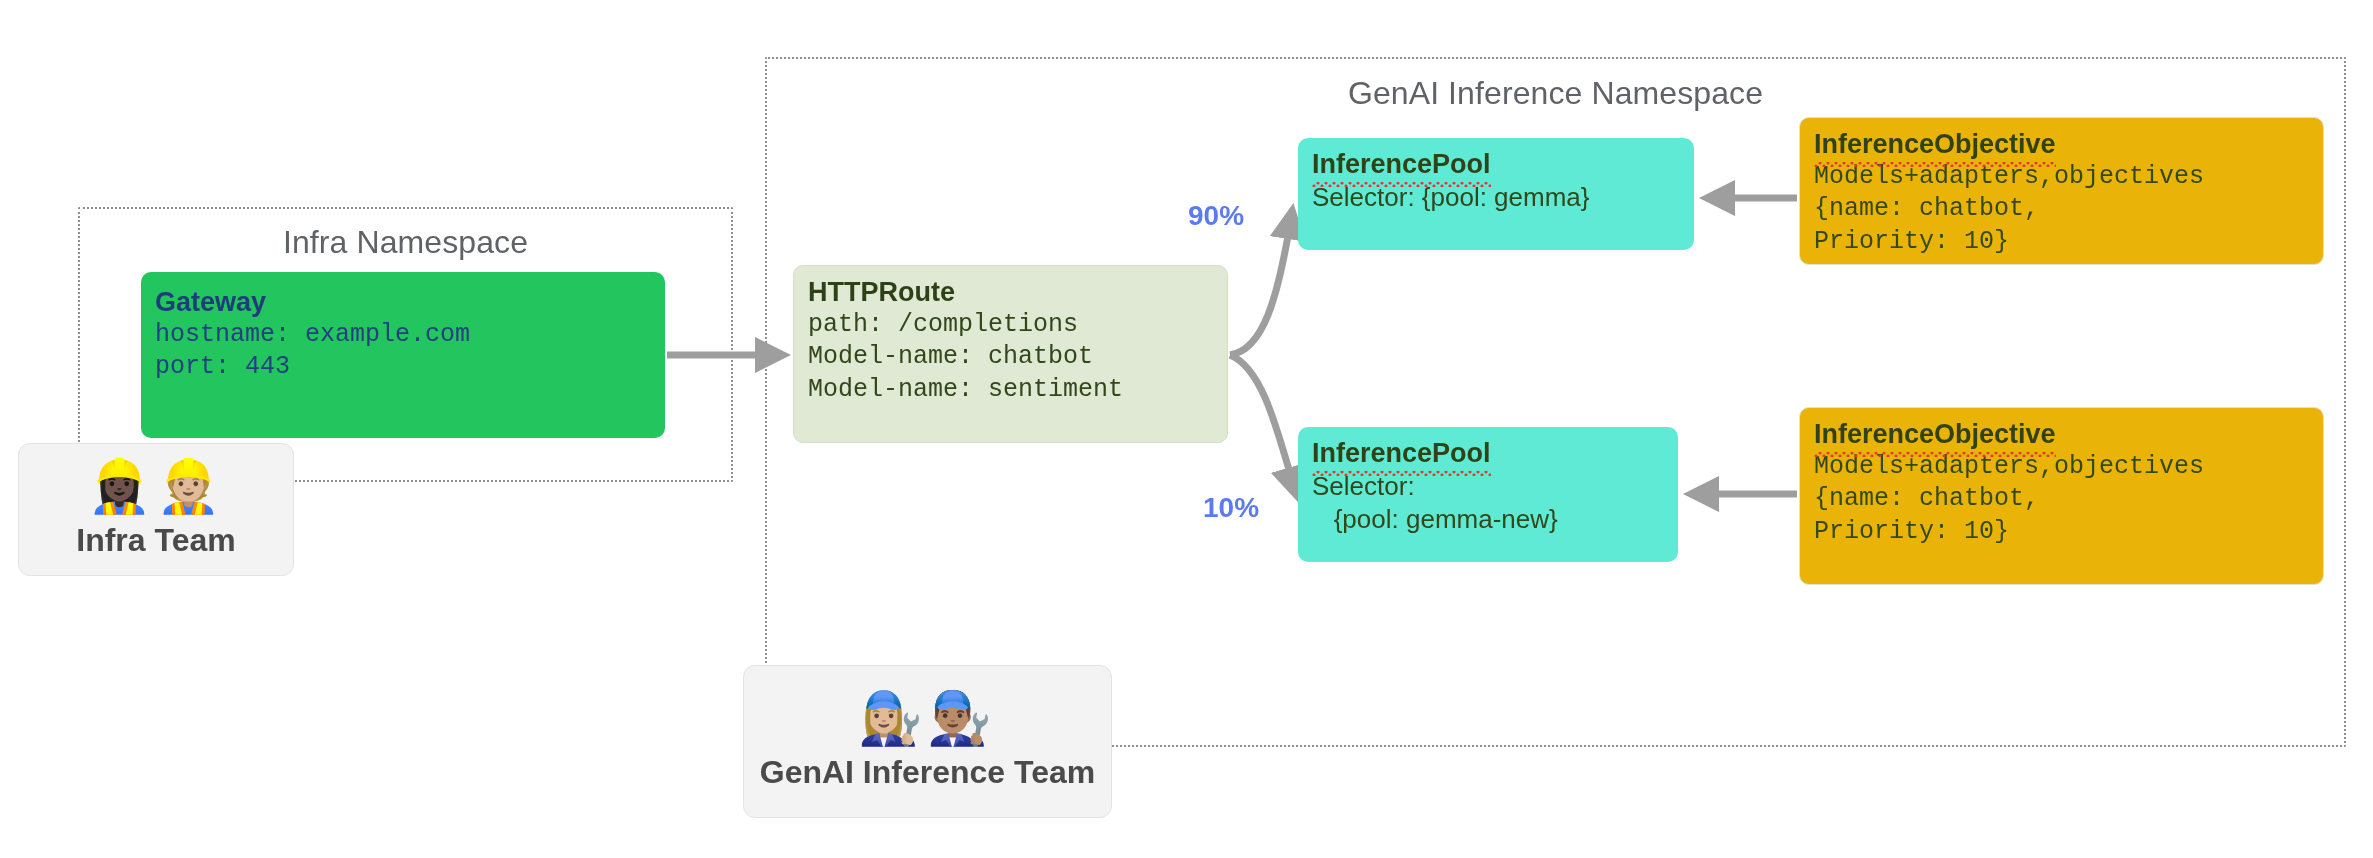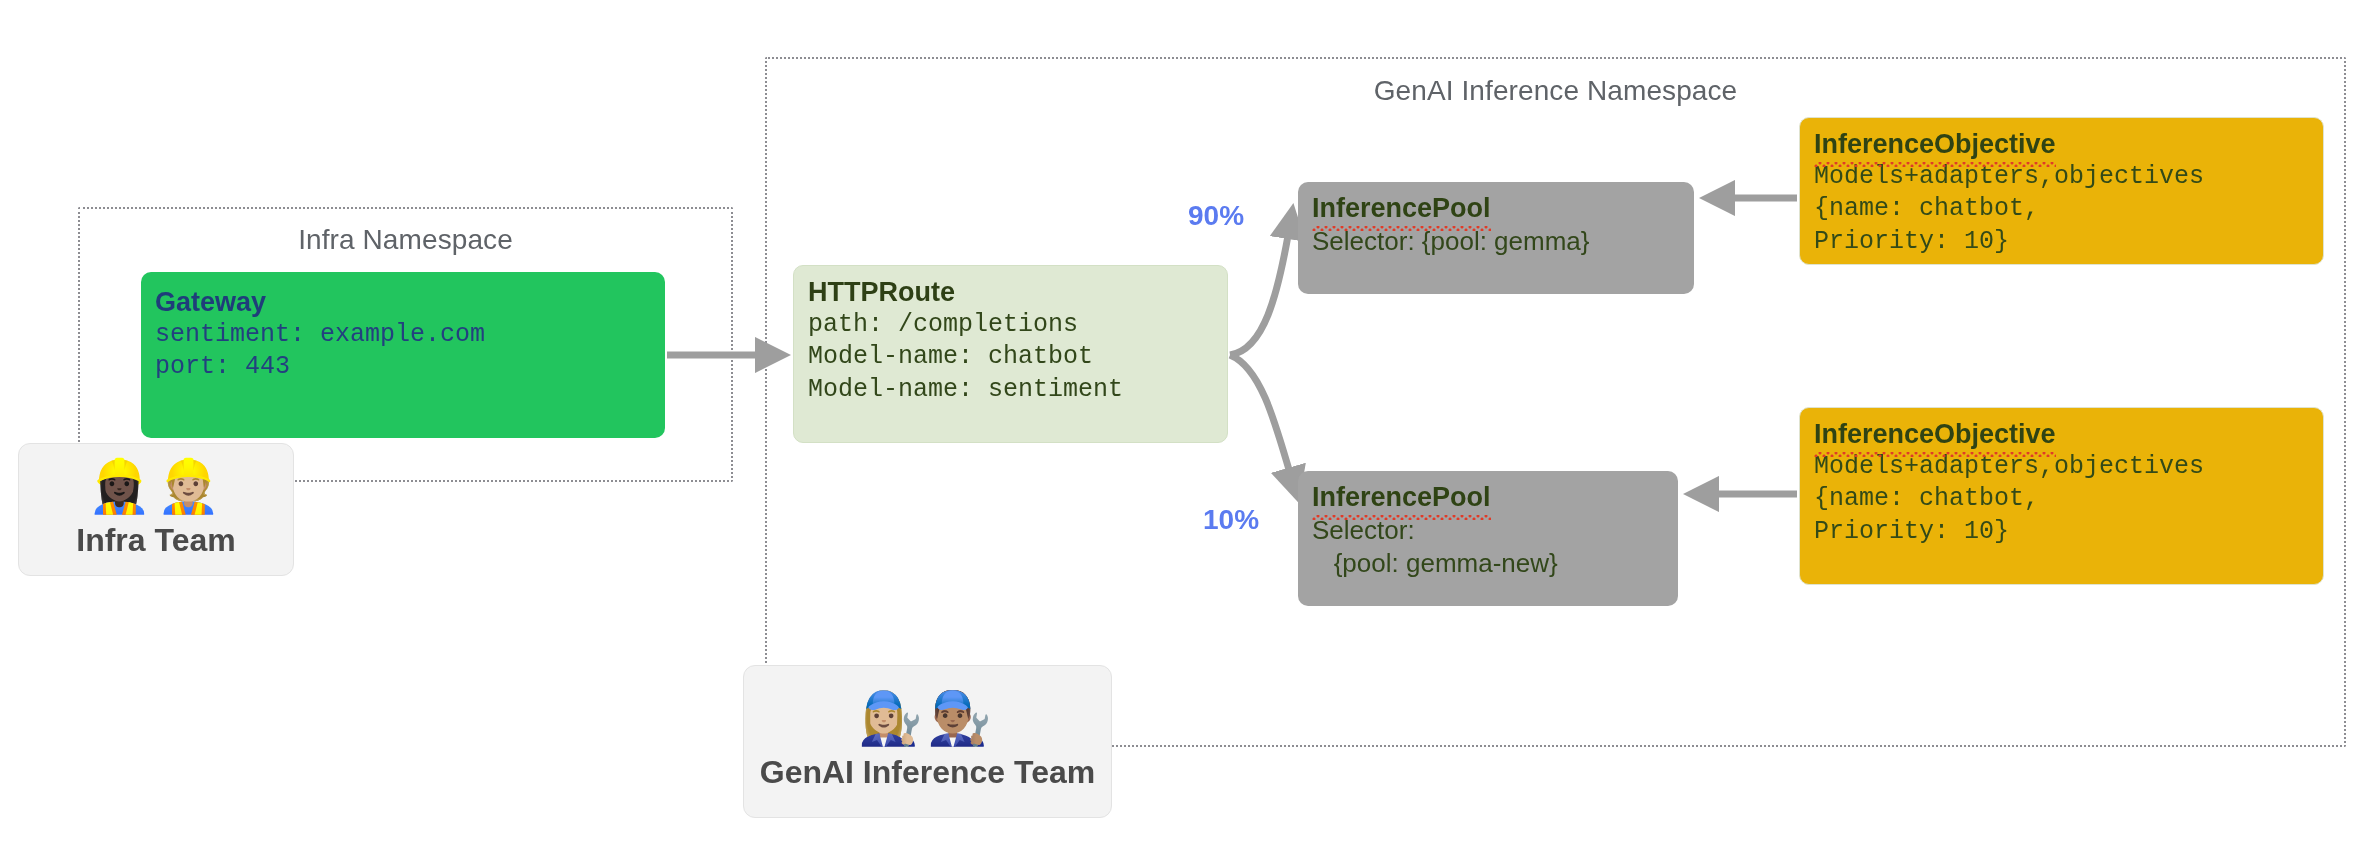--- a/index.html
+++ b/index.html
@@ -22,21 +22,21 @@
   
   .namespace {
     position: absolute;
     border: 2px dotted #8d8d92;
     border-radius: 2px;
     box-sizing: border-box;
   }
   .ns-title {
     position: absolute;
     color: #5f6368;
-    font-size: 28px;
+    font-size: 32px;
     font-family: "Liberation Sans", sans-serif;
     letter-spacing: 0.1px;
     white-space: nowrap;
   }
 
   #ns-infra  { left: 78px;  top: 207px; width: 655px; height: 275px; }
   #ns-genai  { left: 765px; top: 57px;  width: 1581px; height: 690px; }
 
   #ns-infra-title { left: 78px;  top: 224px; width: 655px; text-align: center; }
   #ns-genai-title { left: 765px; top: 75px;  width: 1581px; text-align: center; }
@@ -101,23 +101,22 @@
     left: 793px; top: 265px; width: 435px; height: 178px;
     background: #dfe9d3;
     border: 1px solid #d3e0c5;
     color: #2f4314;
   }
   #node-httproute .title { color: #2e4015; }
   #node-httproute .body  { color: #32471a; }
 
   
   .node-pool {
-    background: #a3a3a3;
+    background: #5eead4;
     color: #2f4314;
-    margin-top: 44px;
   }
   .node-pool .title     { color: #2f4314; }
   .node-pool .body-sans { color: #32471a; }
   #node-pool-1 { left: 1298px; top: 138px; width: 396px; height: 112px; }
   #node-pool-2 { left: 1298px; top: 427px; width: 380px; height: 135px; }
 
   
   .node-objective {
     background: #eab308;
     border: 1px solid #dfe3cf;
@@ -160,21 +159,21 @@
   
   .edge-label {
     position: absolute;
     font-family: "Liberation Sans", sans-serif;
     font-weight: bold;
     font-size: 28px;
     color: #5b7bf0;
     white-space: nowrap;
   }
   #label-90 { left: 1188px; top: 200px; }
-  #label-10 { left: 1203px; top: 492px; margin-top: 12px; }
+  #label-10 { left: 1203px; top: 492px; }
 
   
   #edges {
     position: absolute;
     left: 0; top: 0;
     width: 2373px; height: 858px;
     pointer-events: none;
   }
 </style>
 </head>
@@ -204,21 +203,21 @@
     <line x1="1797" y1="198" x2="1708" y2="198" stroke="#9e9e9e" stroke-width="7" marker-end="url(#arrowhead)"></line>
 
     <line x1="1797" y1="494" x2="1692" y2="494" stroke="#9e9e9e" stroke-width="7" marker-end="url(#arrowhead)"></line>
   </svg>
 
   <div class="edge-label" id="label-90">90%</div>
   <div class="edge-label" id="label-10">10%</div>
 
   <div class="node" id="node-gateway">
     <div class="title">Gateway</div>
-    <div class="body">sentiment: example.com</div>
+    <div class="body">hostname: example.com</div>
     <div class="body">port: 443</div>
   </div>
 
   <div class="node" id="node-httproute">
     <div class="title">HTTPRoute</div>
     <div class="body">path: /completions</div>
     <div class="body">Model-name: chatbot</div>
     <div class="body">Model-name: sentiment</div>
   </div>
 

